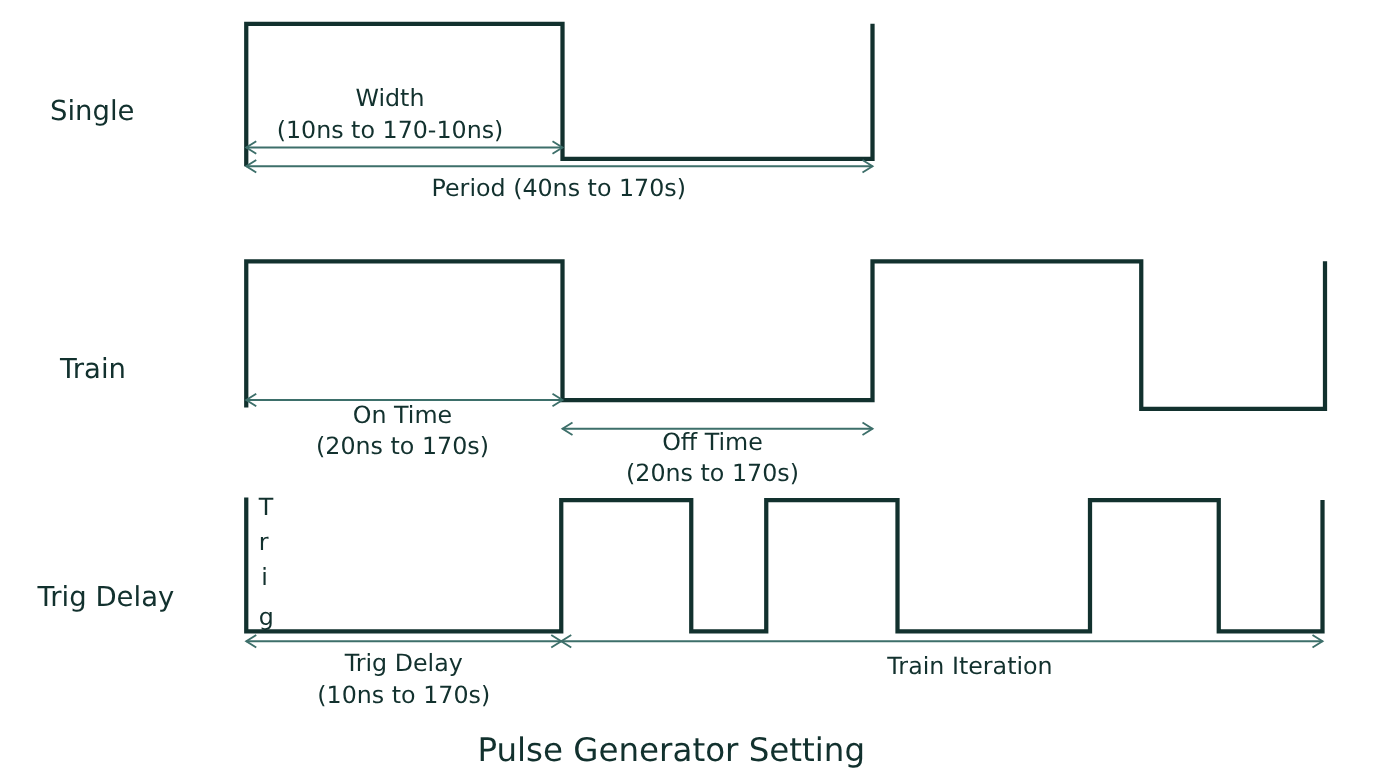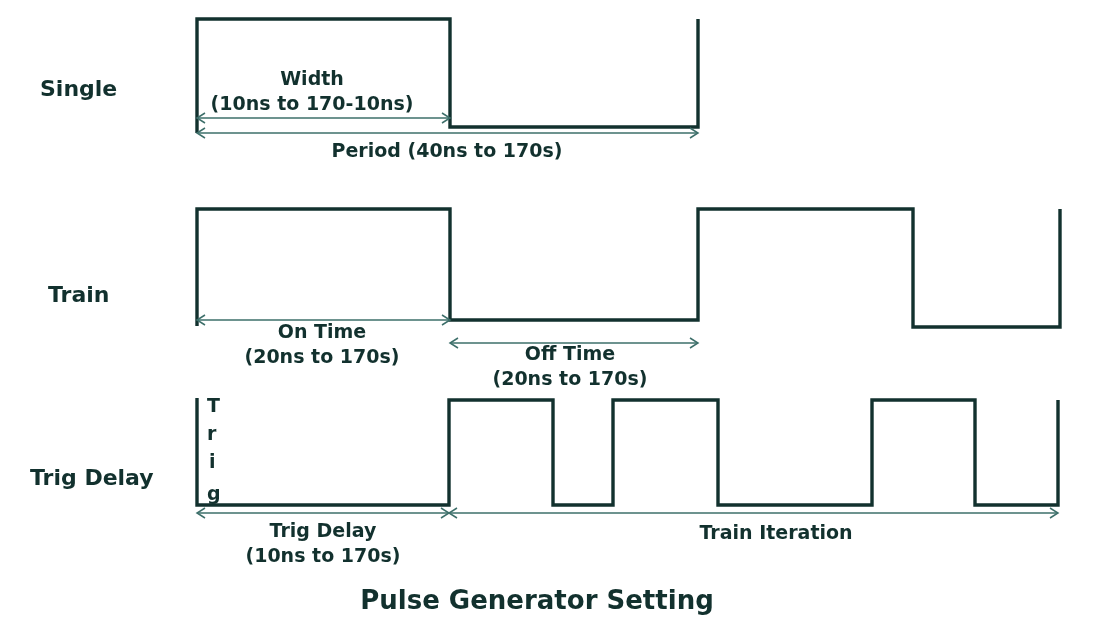--- a/index.html
+++ b/index.html
@@ -12,21 +12,20 @@
     height: 621px;
     font-family: "DejaVu Sans", sans-serif;
     color: #12312e;
     overflow: hidden;
   }
   #diagram-root {
     position: relative;
     width: 992px;
     height: 621px;
     background: #ffffff;
-    font-weight: bold;
   }
   svg#waveform-canvas {
     position: absolute;
     left: 0;
     top: 0;
     width: 1098px;
     height: 621px;
     display: block;
   }
   .wave {

